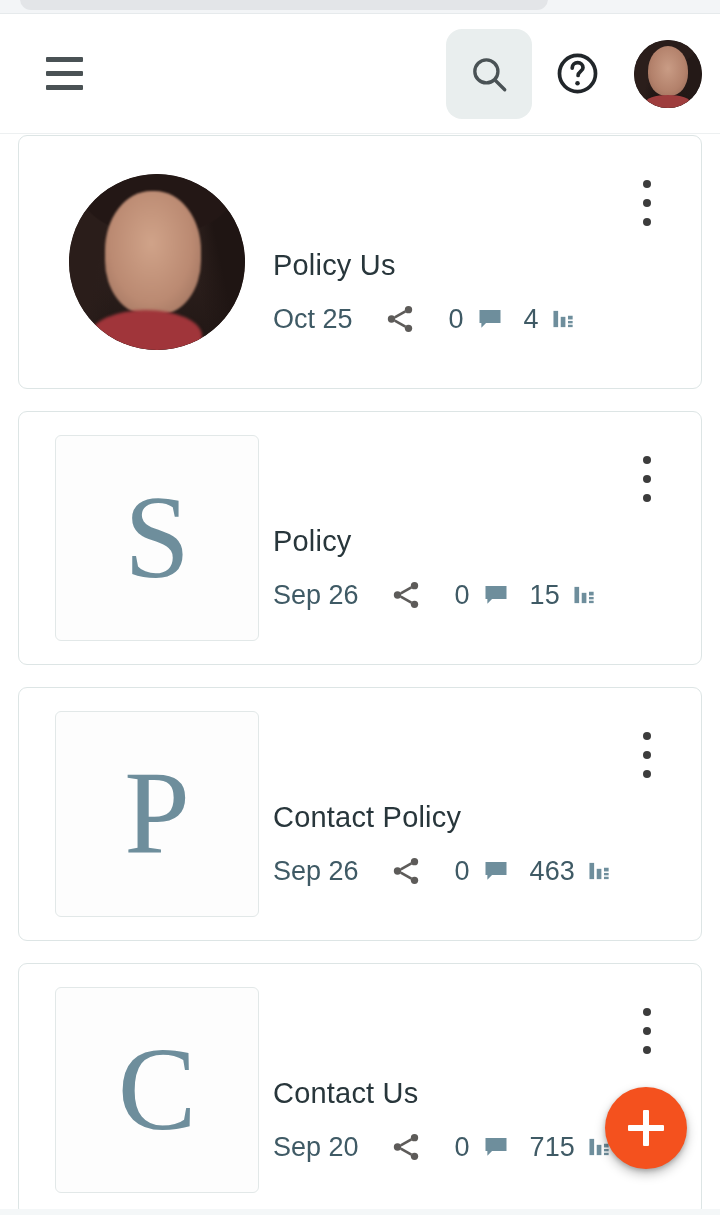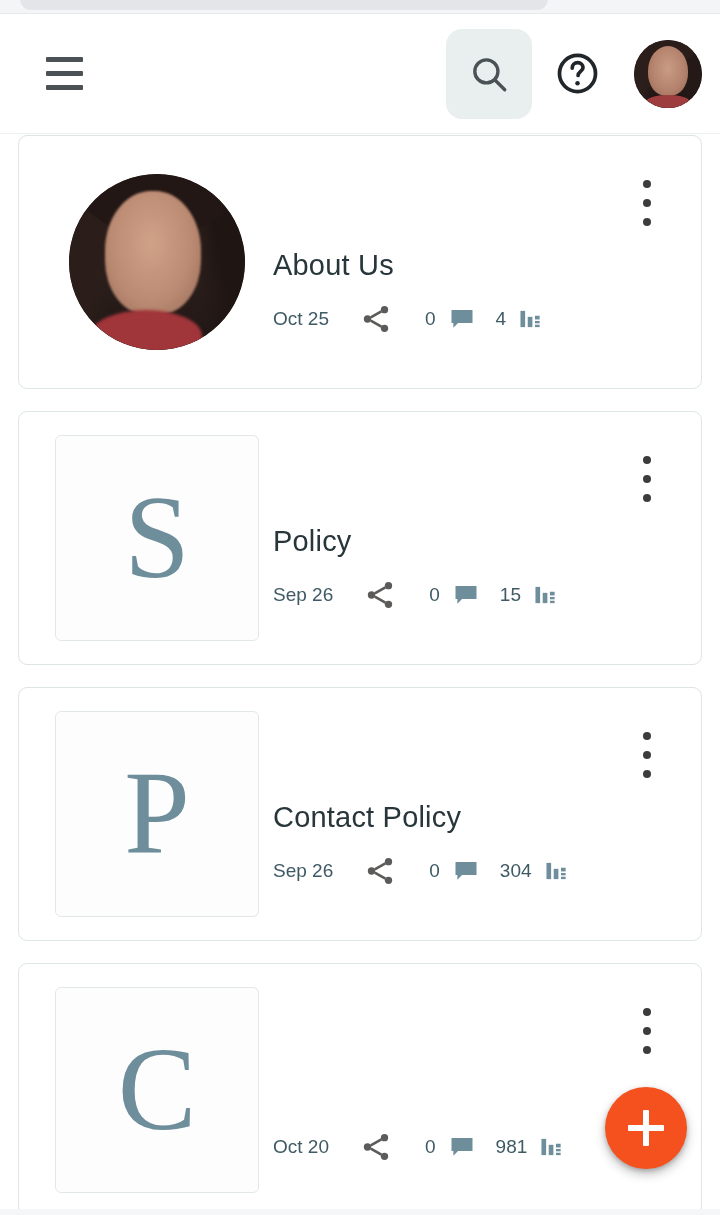--- a/index.html
+++ b/index.html
@@ -229,21 +229,21 @@
     white-space: nowrap;
   }
 
   .post-meta {
     position: absolute;
     left: 14px;
     bottom: 52px;
     display: flex;
     align-items: center;
     color: #3f5a65;
-    font-size: 19px;
+    font-size: 27px;
   }
   .post-date { margin-right: 30px; white-space: nowrap; }
 
   .share-icon { margin-right: 32px; display: flex; align-items: center; }
   .comment-group { display: flex; align-items: center; margin-right: 20px; }
   .comment-count { margin-right: 12px; }
   .views-group { display: flex; align-items: center; }
   .views-count { margin-right: 11px; }
 
   .kebab {
@@ -342,21 +342,21 @@
 
   <div class="post-card">
     <div class="thumb">
       <div class="thumb-photo">
         <div class="p-hair"></div>
         <div class="p-face"></div>
         <div class="p-shirt"></div>
       </div>
     </div>
     <div class="post-body">
-      <div class="post-title">About Us</div>
+      <div class="post-title">Policy Us</div>
       <div class="post-meta">
         <span class="post-date">Oct 25</span>
         <span class="share-icon">
           <svg width="34" height="34" viewBox="0 0 24 24">
             <circle cx="18" cy="5.4" r="2.6" fill="#5d5b59"></circle>
             <circle cx="6" cy="12" r="2.6" fill="#5d5b59"></circle>
             <circle cx="18" cy="18.6" r="2.6" fill="#5d5b59"></circle>
             <line x1="8.3" y1="10.8" x2="15.8" y2="6.6" stroke="#5d5b59" stroke-width="1.9"></line>
             <line x1="8.3" y1="13.2" x2="15.8" y2="17.4" stroke="#5d5b59" stroke-width="1.9"></line>
           </svg>
@@ -445,21 +445,21 @@
             <line x1="8.3" y1="13.2" x2="15.8" y2="17.4" stroke="#5d5b59" stroke-width="1.9"></line>
           </svg>
         </span>
         <span class="comment-group">
           <span class="comment-count">0</span>
           <svg width="28" height="28" viewBox="0 0 24 24">
             <path d="M3 4.3h18v11.2h-12.4L4.6 19.4v-3.9H3z" fill="#6e8e9c"></path>
           </svg>
         </span>
         <span class="views-group">
-          <span class="views-count">304</span>
+          <span class="views-count">463</span>
           <svg width="26" height="26" viewBox="0 0 24 24">
             <rect x="3.2" y="4.5" width="4.3" height="15" fill="#6e8e9c"></rect>
             <rect x="9.9" y="10" width="4.3" height="9.5" fill="#6e8e9c"></rect>
             <rect x="16.6" y="9" width="4.3" height="3.4" fill="#6e8e9c"></rect>
             <rect x="16.6" y="13.8" width="4.3" height="2.2" fill="#6e8e9c"></rect>
             <rect x="16.6" y="17.3" width="4.3" height="2.2" fill="#6e8e9c"></rect>
           </svg>
         </span>
       </div>
       <div class="kebab">
@@ -468,39 +468,40 @@
         <i></i>
       </div>
     </div>
   </div>
 
   <div class="post-card">
     <div class="thumb">
       <div class="thumb-letter">C</div>
     </div>
     <div class="post-body">
+      <div class="post-title">Contact Us</div>
       <div class="post-meta">
-        <span class="post-date">Oct 20</span>
+        <span class="post-date">Sep 20</span>
         <span class="share-icon">
           <svg width="34" height="34" viewBox="0 0 24 24">
             <circle cx="18" cy="5.4" r="2.6" fill="#5d5b59"></circle>
             <circle cx="6" cy="12" r="2.6" fill="#5d5b59"></circle>
             <circle cx="18" cy="18.6" r="2.6" fill="#5d5b59"></circle>
             <line x1="8.3" y1="10.8" x2="15.8" y2="6.6" stroke="#5d5b59" stroke-width="1.9"></line>
             <line x1="8.3" y1="13.2" x2="15.8" y2="17.4" stroke="#5d5b59" stroke-width="1.9"></line>
           </svg>
         </span>
         <span class="comment-group">
           <span class="comment-count">0</span>
           <svg width="28" height="28" viewBox="0 0 24 24">
             <path d="M3 4.3h18v11.2h-12.4L4.6 19.4v-3.9H3z" fill="#6e8e9c"></path>
           </svg>
         </span>
         <span class="views-group">
-          <span class="views-count">981</span>
+          <span class="views-count">715</span>
           <svg width="26" height="26" viewBox="0 0 24 24">
             <rect x="3.2" y="4.5" width="4.3" height="15" fill="#6e8e9c"></rect>
             <rect x="9.9" y="10" width="4.3" height="9.5" fill="#6e8e9c"></rect>
             <rect x="16.6" y="9" width="4.3" height="3.4" fill="#6e8e9c"></rect>
             <rect x="16.6" y="13.8" width="4.3" height="2.2" fill="#6e8e9c"></rect>
             <rect x="16.6" y="17.3" width="4.3" height="2.2" fill="#6e8e9c"></rect>
           </svg>
         </span>
       </div>
       <div class="kebab">

